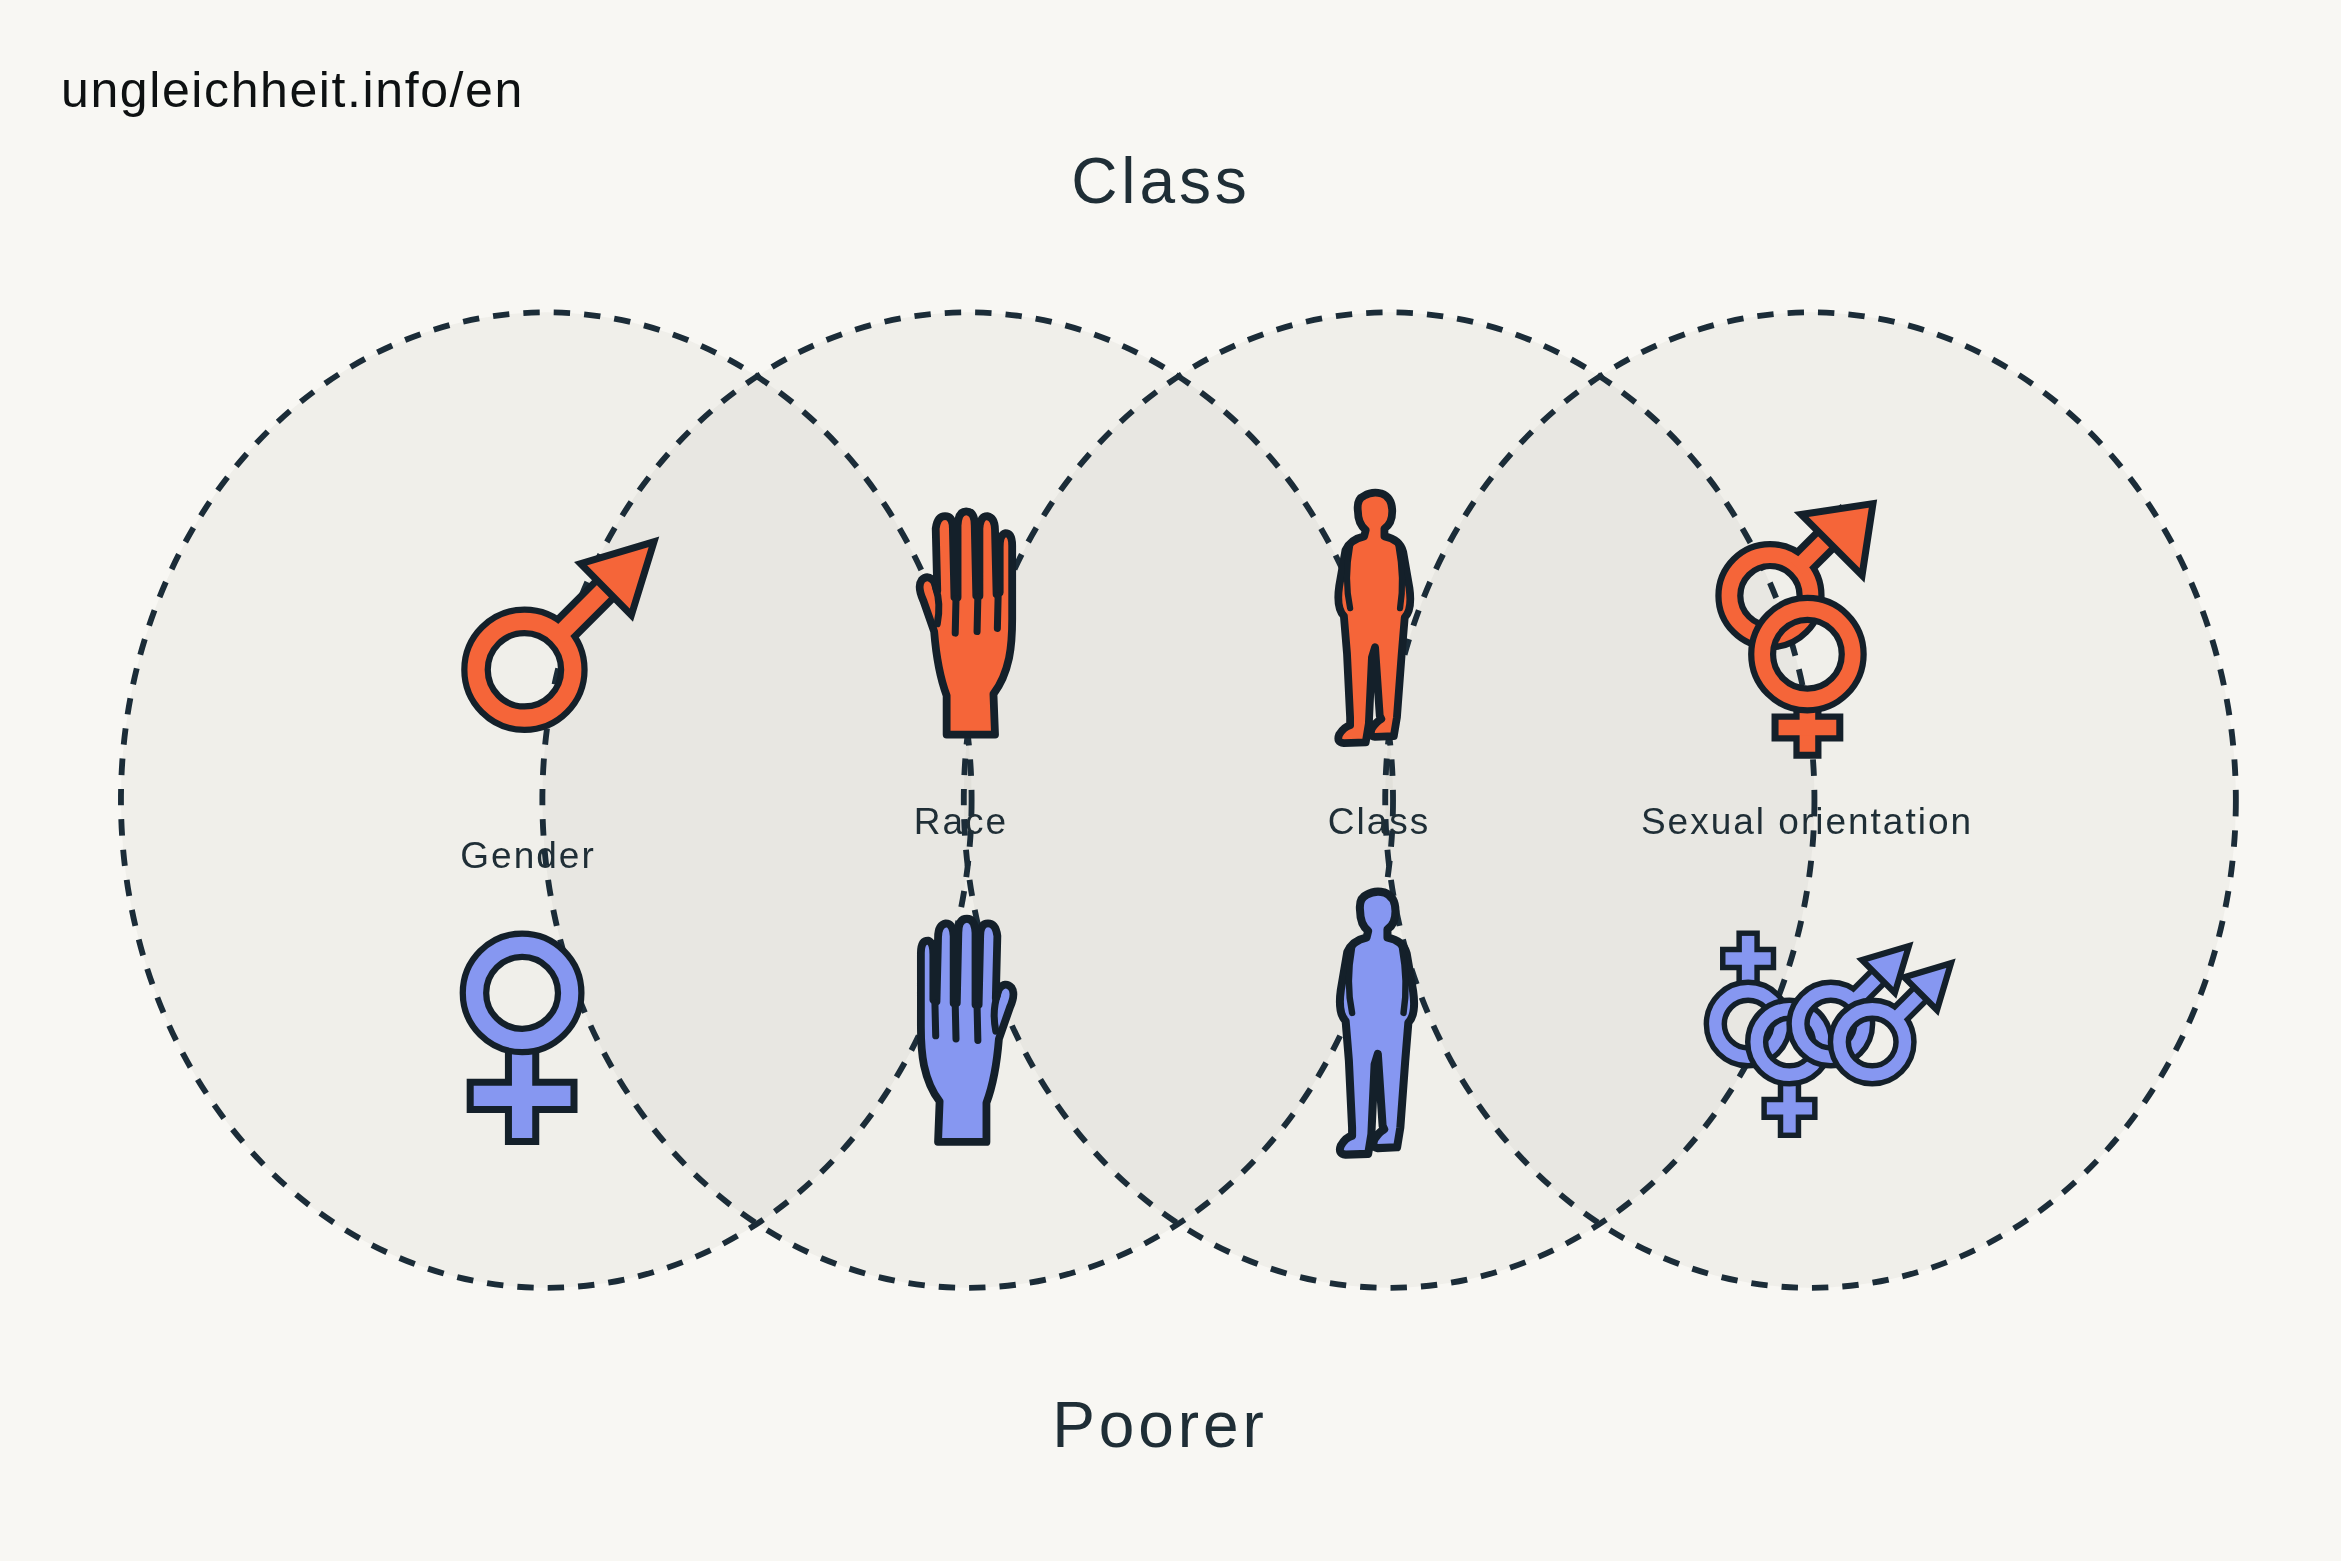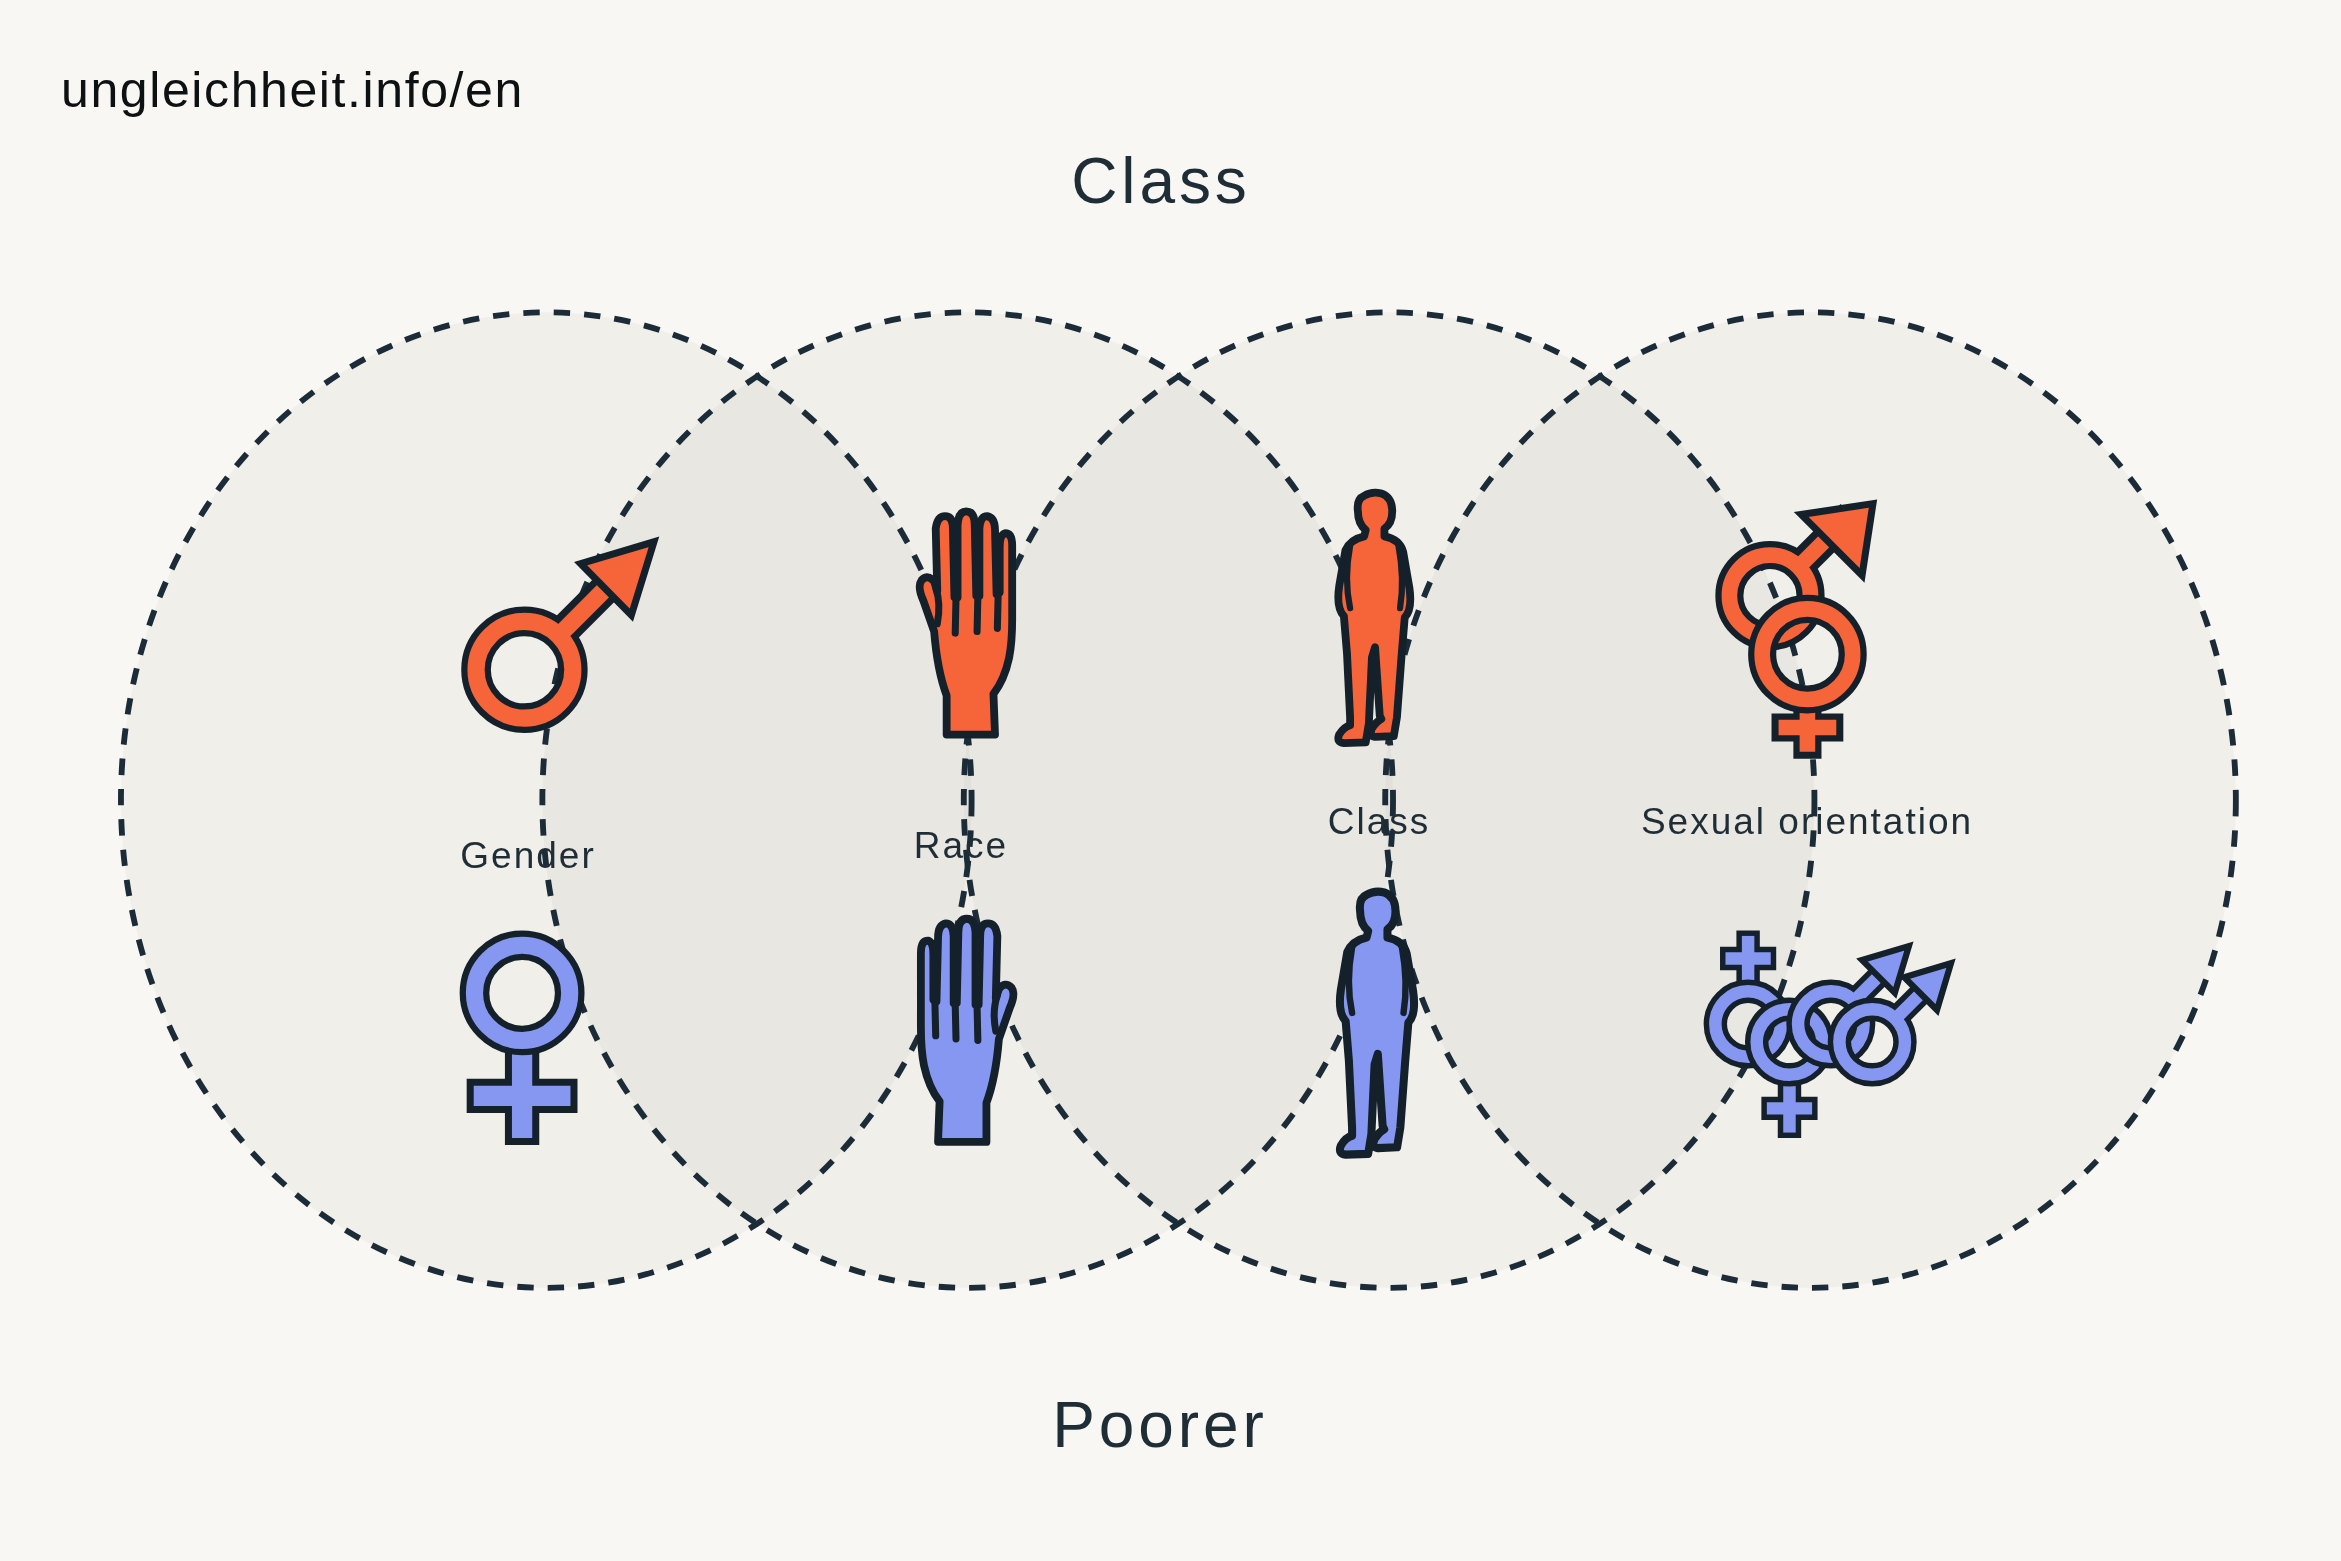--- a/index.html
+++ b/index.html
@@ -22,21 +22,21 @@
     font-weight:500;
   }
   .title-top{left:1161px;top:144px;}
   .title-bottom{left:1160px;top:1388px;}
   .cat-label{
     position:absolute;transform:translateX(-50%);
     font-size:37px;letter-spacing:2px;color:#1f2e36;
     top:801px;white-space:nowrap;font-weight:400;
   }
   .cat-1{left:528px;margin-top:34px;}
-  .cat-2{left:961px;margin-top:24px;}
+  .cat-2{left:961px;}
   .cat-3{left:1371px;margin-left:8px;}
   .cat-4{left:1807px;}
   svg.diagram{position:absolute;left:0;top:0;}
 </style>
 </head>
 <body>
 
 <div class="canvas">
 
   <div class="source-url">ungleichheit.info/en</div>

